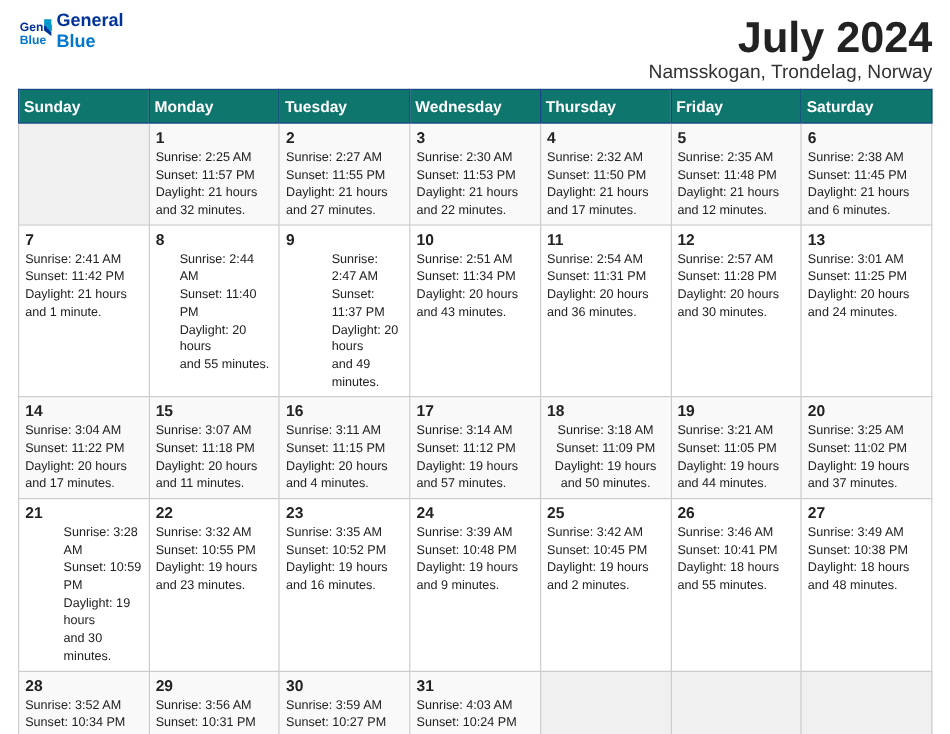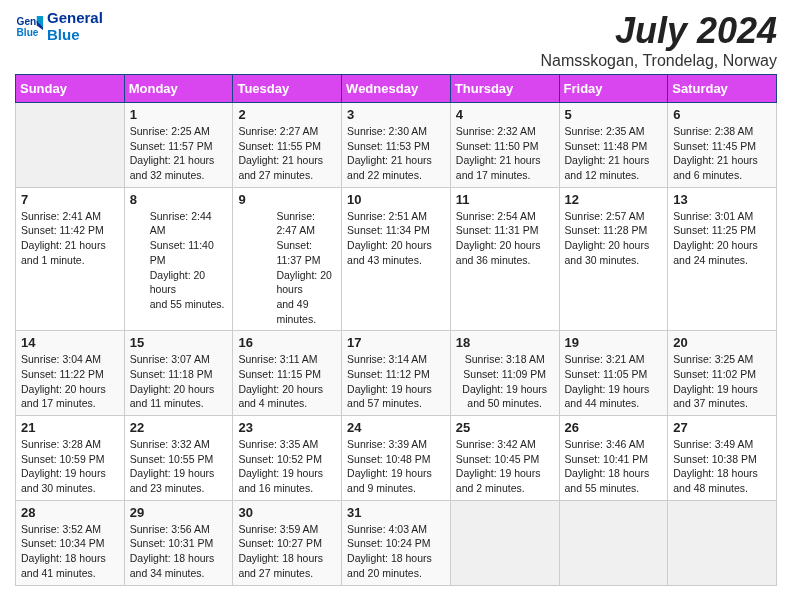--- a/index.html
+++ b/index.html
@@ -25,33 +25,32 @@
       width: 28px;
       height: 28px;
     }
     .title-area {
       text-align: right;
     }
     .month-year {
       font-size: 36px;
       font-weight: bold;
       color: #222;
-      font-style: italic;
     }
     .location {
       font-size: 16px;
       color: #333;
     }
     table {
       width: 100%;
       border-collapse: collapse;
       table-layout: fixed;
     }
     thead tr th {
-      background-color: #d946ef;
+      background-color: #0f766e;
       color: #fff;
       font-size: 13px;
       font-weight: bold;
       padding: 6px 4px;
       text-align: left;
       border: 1px solid #1a4488;
     }
     tbody tr td {
       vertical-align: top;
       border: 1px solid #ccc;
@@ -257,21 +256,21 @@
           <span class="day-num">20</span>
           <div class="day-info" style="white-space: pre-line;">Sunrise: 3:25 AM
 Sunset: 11:02 PM
 Daylight: 19 hours
 and 37 minutes.</div>
         </td>
       </tr>
       <tr>
         <td>
           <span class="day-num">21</span>
-          <div class="day-info" style="white-space: pre-line;">Sunrise: 3:28 AM
+          <div class="day-info" style="white-space: pre-line; margin-left: 32px;">Sunrise: 3:28 AM
 Sunset: 10:59 PM
 Daylight: 19 hours
 and 30 minutes.</div>
         </td>
         <td>
           <span class="day-num">22</span>
           <div class="day-info" style="white-space: pre-line;">Sunrise: 3:32 AM
 Sunset: 10:55 PM
 Daylight: 19 hours
 and 23 minutes.</div>

